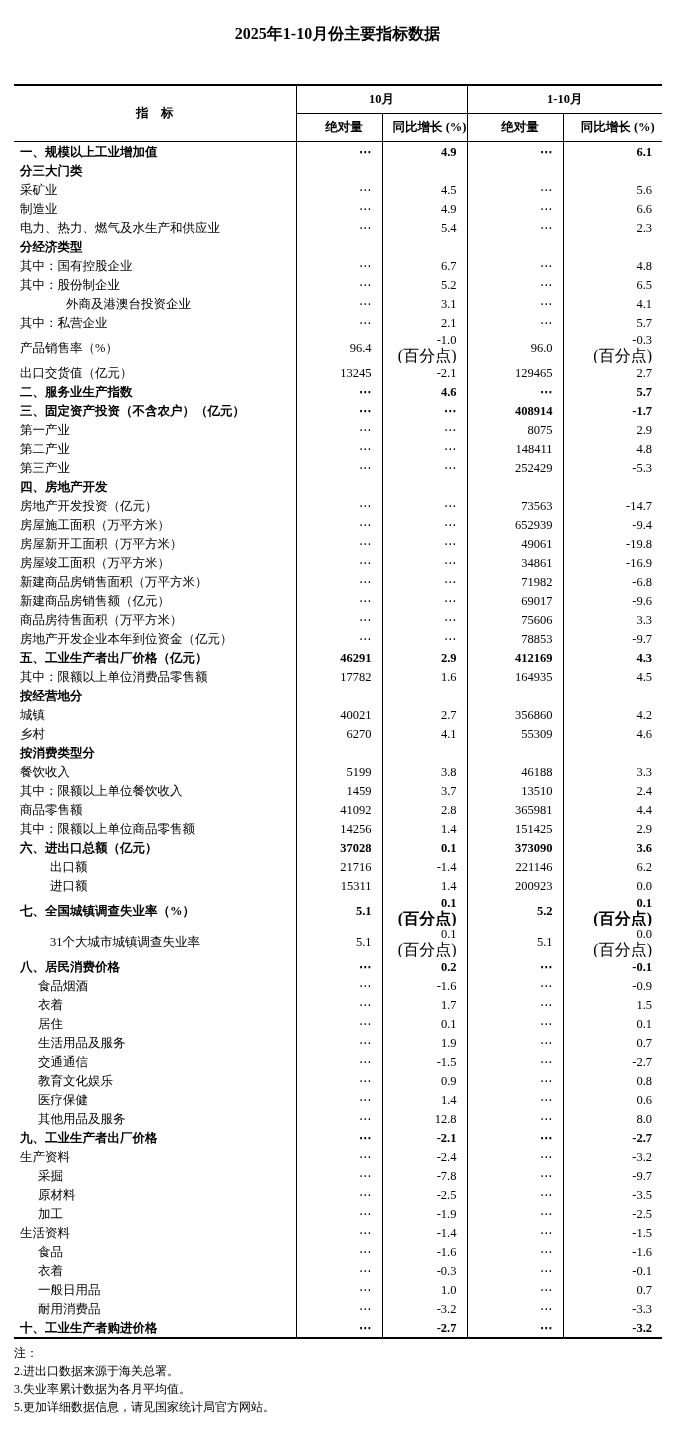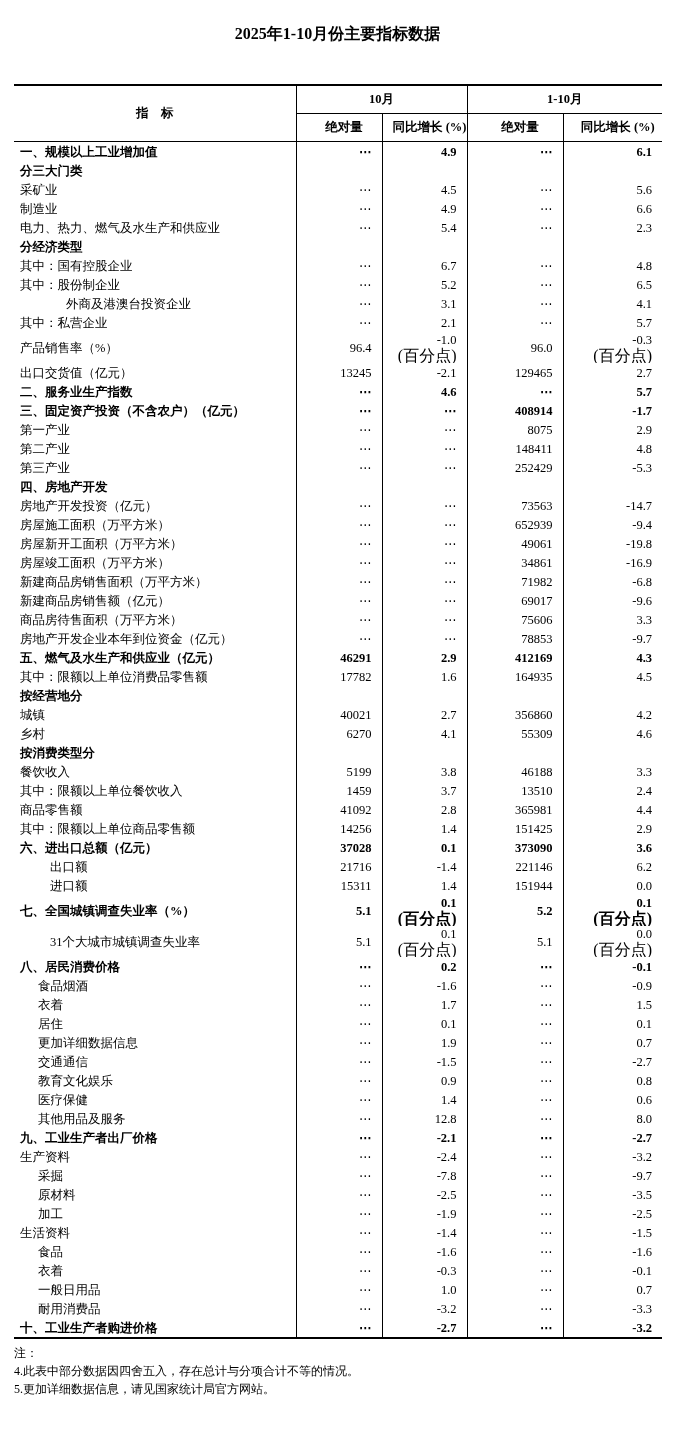--- a/index.html
+++ b/index.html
@@ -287,21 +287,21 @@
           <td class="val bl">3.3</td>
         </tr>
         <tr>
           <td class="label indent-0">房地产开发企业本年到位资金（亿元）</td>
           <td class="val bl">⋯</td>
           <td class="val bl">⋯</td>
           <td class="val bl">78853</td>
           <td class="val bl">-9.7</td>
         </tr>
         <tr class="bold">
-          <td class="label indent-0">五、燃气及水生产和供应业（亿元）</td>
+          <td class="label indent-0">五、工业生产者出厂价格（亿元）</td>
           <td class="val bl">46291</td>
           <td class="val bl">2.9</td>
           <td class="val bl">412169</td>
           <td class="val bl">4.3</td>
         </tr>
         <tr>
           <td class="label indent-0">其中：限额以上单位消费品零售额</td>
           <td class="val bl">17782</td>
           <td class="val bl">1.6</td>
           <td class="val bl">164935</td>
@@ -374,21 +374,21 @@
           <td class="label indent-2">出口额</td>
           <td class="val bl">21716</td>
           <td class="val bl">-1.4</td>
           <td class="val bl">221146</td>
           <td class="val bl">6.2</td>
         </tr>
         <tr>
           <td class="label indent-2">进口额</td>
           <td class="val bl">15311</td>
           <td class="val bl">1.4</td>
-          <td class="val bl">151944</td>
+          <td class="val bl">200923</td>
           <td class="val bl">0.0</td>
         </tr>
         <tr class="bold">
           <td class="label indent-0">七、全国城镇调查失业率（%）</td>
           <td class="val bl">5.1</td>
           <td class="val bl">
             <div class="main">0.1</div>
             <div class="unit">(百分点)</div>
           </td>
           <td class="val bl">5.2</td>
@@ -432,21 +432,21 @@
           <td class="val bl">1.5</td>
         </tr>
         <tr>
           <td class="label indent-1">居住</td>
           <td class="val bl">⋯</td>
           <td class="val bl">0.1</td>
           <td class="val bl">⋯</td>
           <td class="val bl">0.1</td>
         </tr>
         <tr>
-          <td class="label indent-1">更加详细数据信息</td>
+          <td class="label indent-1">生活用品及服务</td>
           <td class="val bl">⋯</td>
           <td class="val bl">1.9</td>
           <td class="val bl">⋯</td>
           <td class="val bl">0.7</td>
         </tr>
         <tr>
           <td class="label indent-1">交通通信</td>
           <td class="val bl">⋯</td>
           <td class="val bl">-1.5</td>
           <td class="val bl">⋯</td>
@@ -548,17 +548,18 @@
           <td class="val bl">⋯</td>
           <td class="val bl">-2.7</td>
           <td class="val bl">⋯</td>
           <td class="val bl">-3.2</td>
         </tr>
       </tbody>
   </table>
 
   <div class="notes">
     <div class="note-line">注：</div>
-    <div class="note-line">4.此表中部分数据因四舍五入，存在总计与分项合计不等的情况。</div>
+    <div class="note-line">2.进出口数据来源于海关总署。</div>
+    <div class="note-line">3.失业率累计数据为各月平均值。</div>
     <div class="note-line">5.更加详细数据信息，请见国家统计局官方网站。</div>
   </div>
 
 </div>
 
 </body></html>

